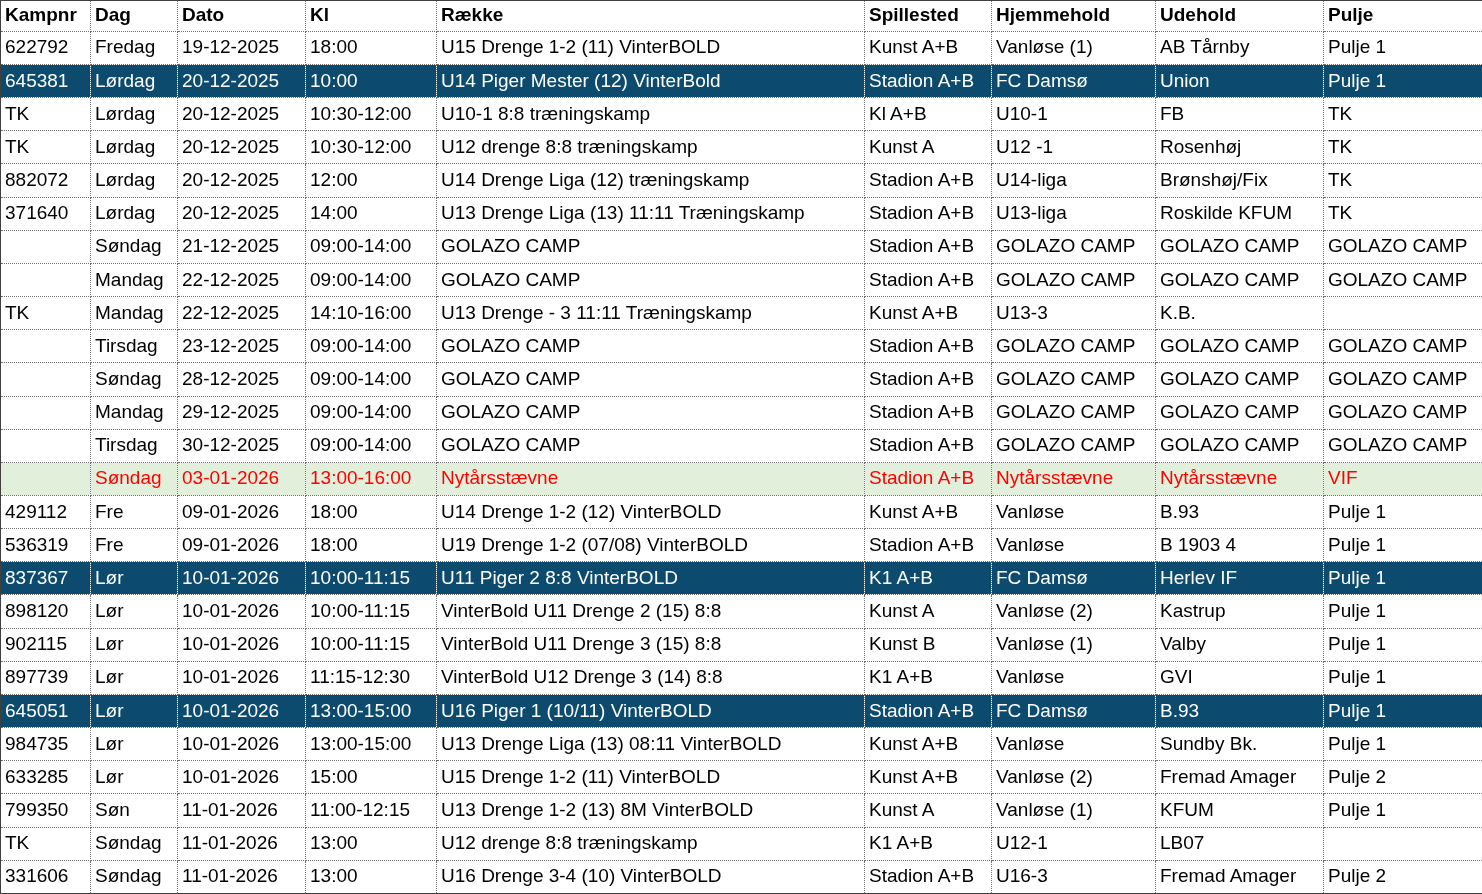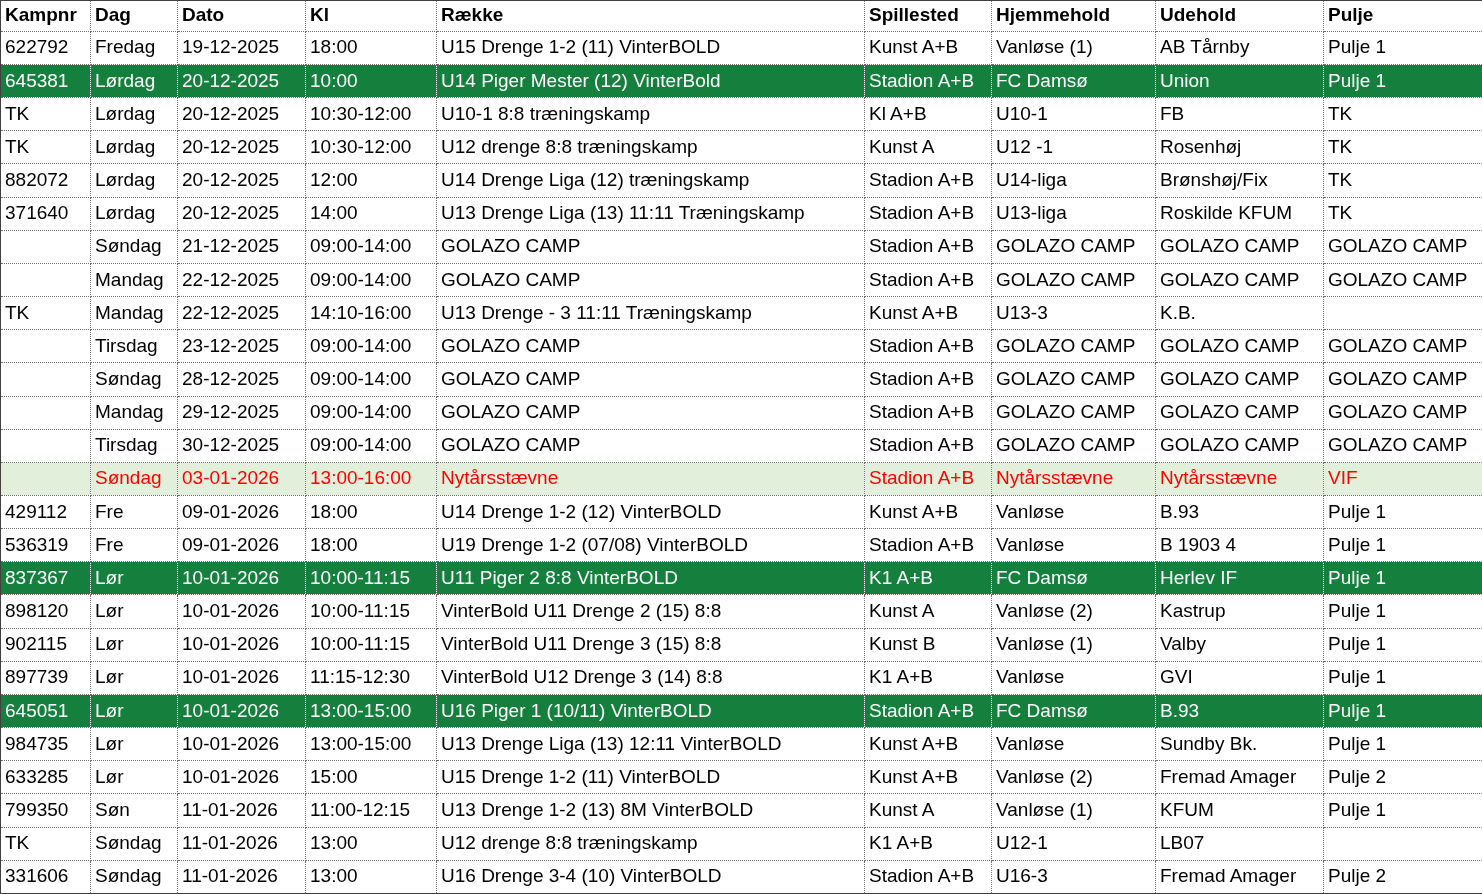--- a/index.html
+++ b/index.html
@@ -33,21 +33,21 @@
     line-height: 1.1;
     text-align: left;
     vertical-align: middle;
     white-space: nowrap;
     overflow: hidden;
     color: #000000;
     font-weight: normal;
   }
   thead th { font-weight: bold; }
   tr.row-blue td {
-    background: #15803d;
+    background: #0c4a6e;
     color: #ffffff;
   }
   tr.row-green td {
     background: #E2EFDA;
     color: #FF0000;
   }
 </style>
 </head>
 <body>
 
@@ -306,21 +306,21 @@
         <td>Stadion A+B</td>
         <td>FC Damsø</td>
         <td>B.93</td>
         <td>Pulje 1</td>
       </tr>
       <tr>
         <td>984735</td>
         <td>Lør</td>
         <td>10-01-2026</td>
         <td>13:00-15:00</td>
-        <td>U13 Drenge Liga (13) 12:11 VinterBOLD</td>
+        <td>U13 Drenge Liga (13) 08:11 VinterBOLD</td>
         <td>Kunst A+B</td>
         <td>Vanløse</td>
         <td>Sundby Bk.</td>
         <td>Pulje 1</td>
       </tr>
       <tr>
         <td>633285</td>
         <td>Lør</td>
         <td>10-01-2026</td>
         <td>15:00</td>

